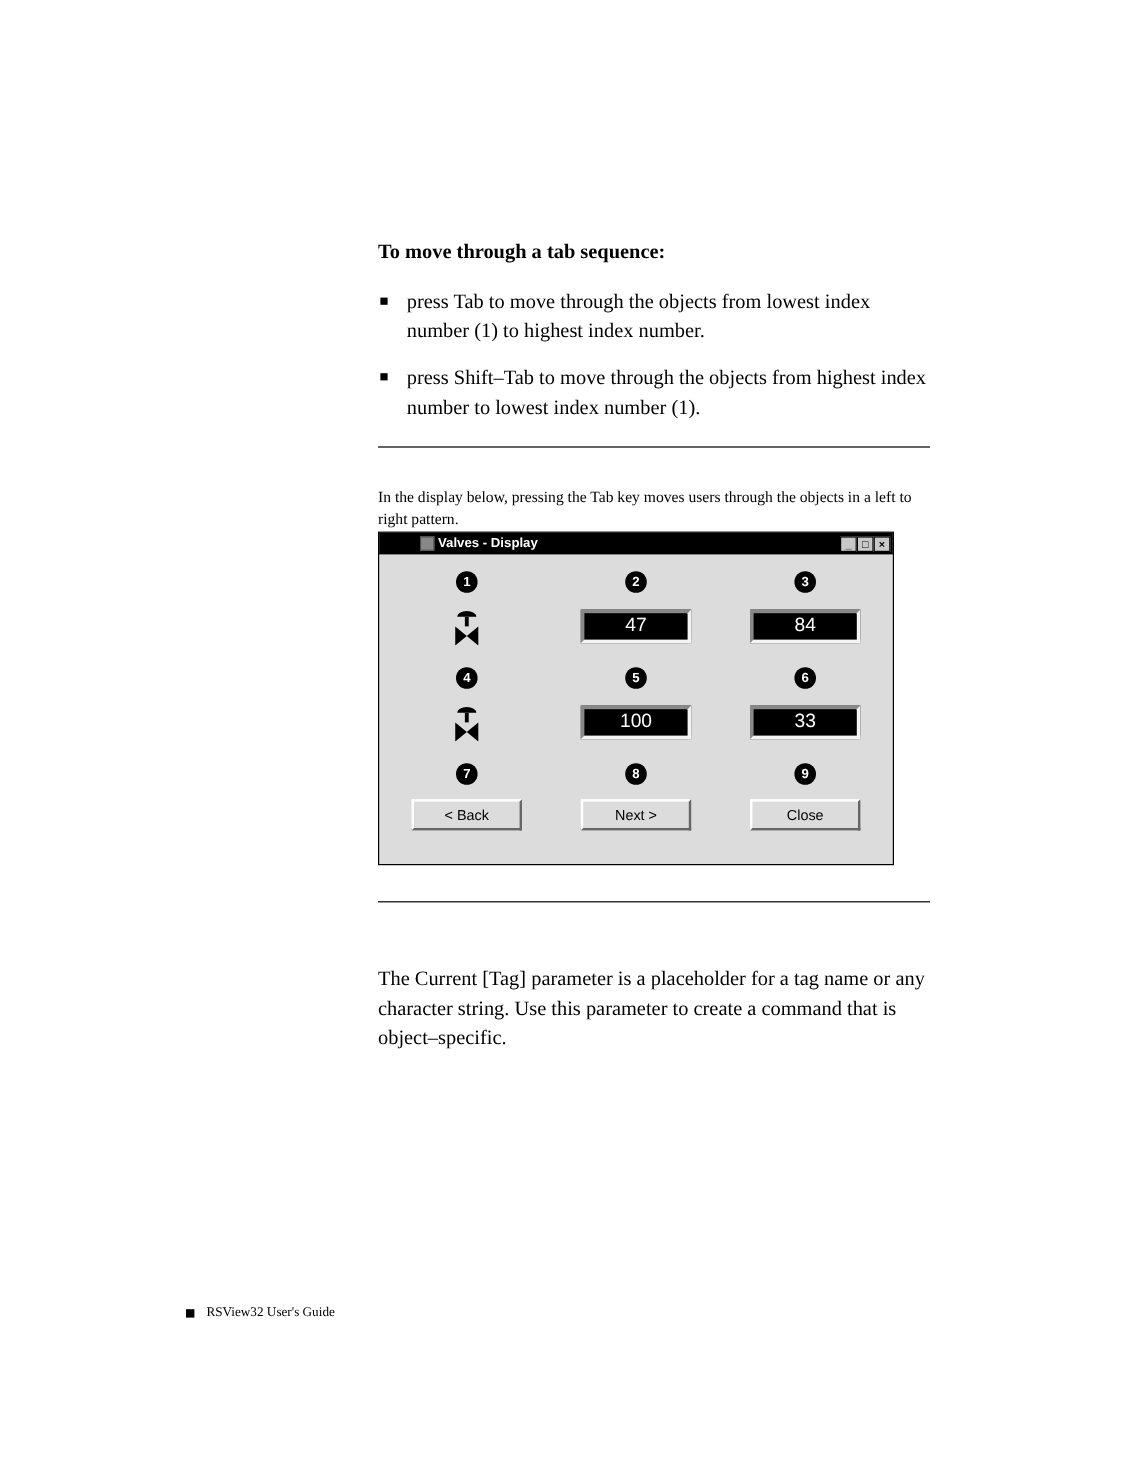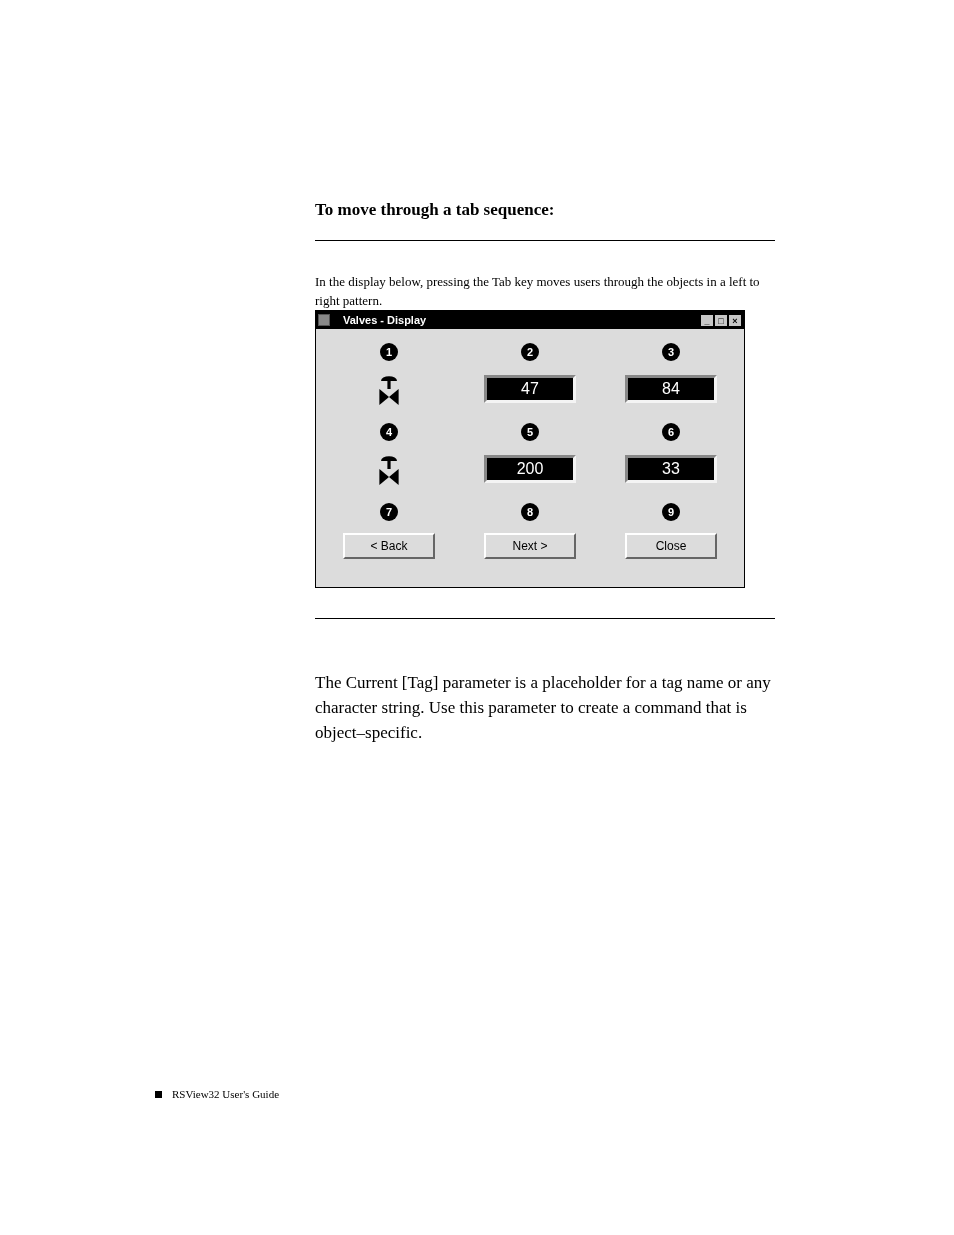--- a/index.html
+++ b/index.html
@@ -74,21 +74,22 @@
     align-items: center;
     justify-content: space-between;
     padding: 0 2px 0 2px;
     font-family: Arial, sans-serif;
     font-size: 11px;
     font-weight: bold;
   }
   .tb-left {
     display: flex;
     align-items: center;
-    gap: 13px;
+    gap: 3px;
+    margin-left: 32px;
   }
   .tb-icon {
     width: 12px;
     height: 12px;
     background: #888;
     border: 1px solid #555;
     box-sizing: border-box;
   }
   .tb-controls {
     display: flex;
@@ -198,20 +199,24 @@
   .row-badge { margin-bottom: 12px; }
 </style>
 </head>
 <body>
 
 <div class="page">
   <div class="content">
 
     <div class="intro">To move through a tab sequence:</div>
 
+    <ul class="bullets">
+      <li>press Tab to move through the objects from lowest index number (1) to highest index number.</li>
+      <li>press Shift–Tab to move through the objects from highest index number to lowest index number (1).</li>
+    </ul>
 
     <hr class="rule">
 
     <div class="midpara">In the display below, pressing the Tab key moves users through the objects in a left to right pattern.</div>
 
     <div class="dialog">
       <div class="titlebar">
         <div class="tb-left">
           <span class="tb-icon"></span>
           <span>Valves - Display</span>
@@ -268,21 +273,21 @@
         <div class="row row-obj">
           <div class="cell">
             <svg class="valve" viewBox="0 0 40 40">
               <path d="M20 4 A10 6 0 0 1 30 10 L10 10 A10 6 0 0 1 20 4 Z" fill="#000"></path>
               <rect x="18" y="10" width="4" height="10" fill="#000"></rect>
               <path d="M8 20 L20 30 L8 40 Z" fill="#000"></path>
               <path d="M32 20 L20 30 L32 40 Z" fill="#000"></path>
             </svg>
           </div>
           <div class="cell">
-              <div class="numbox">200</div>
+              <div class="numbox">100</div>
             </div>
           <div class="cell">
               <div class="numbox">33</div>
             </div>
         </div>
 
         <div class="row row-badge">
           <div class="cell">
               <div class="badge">7</div>
             </div>

